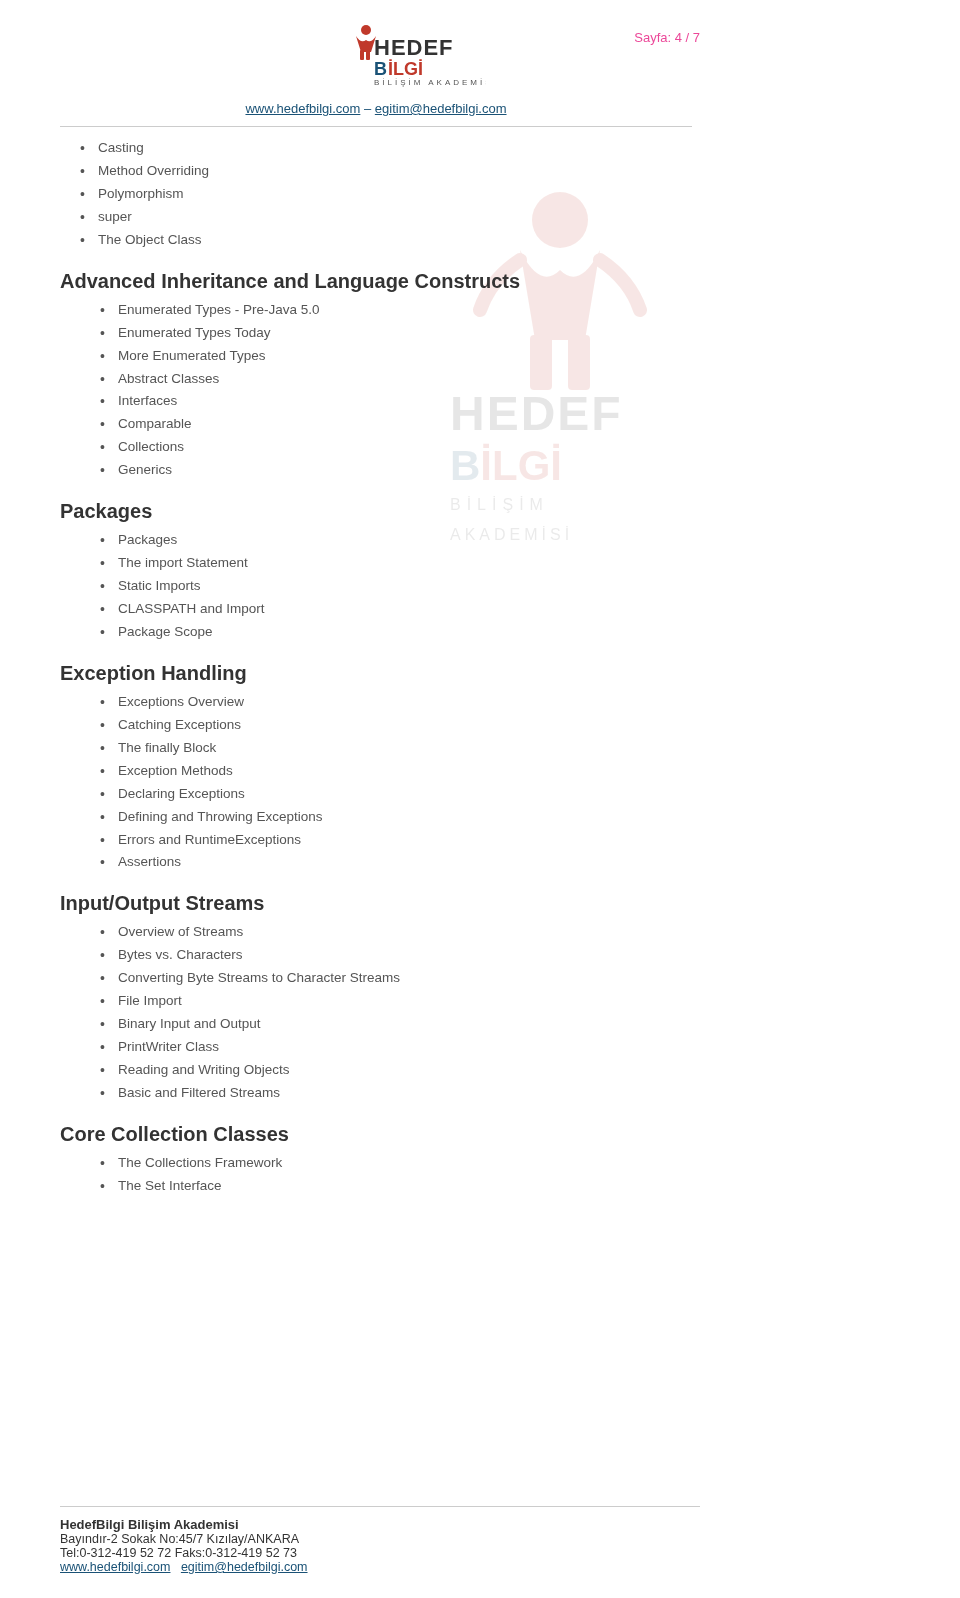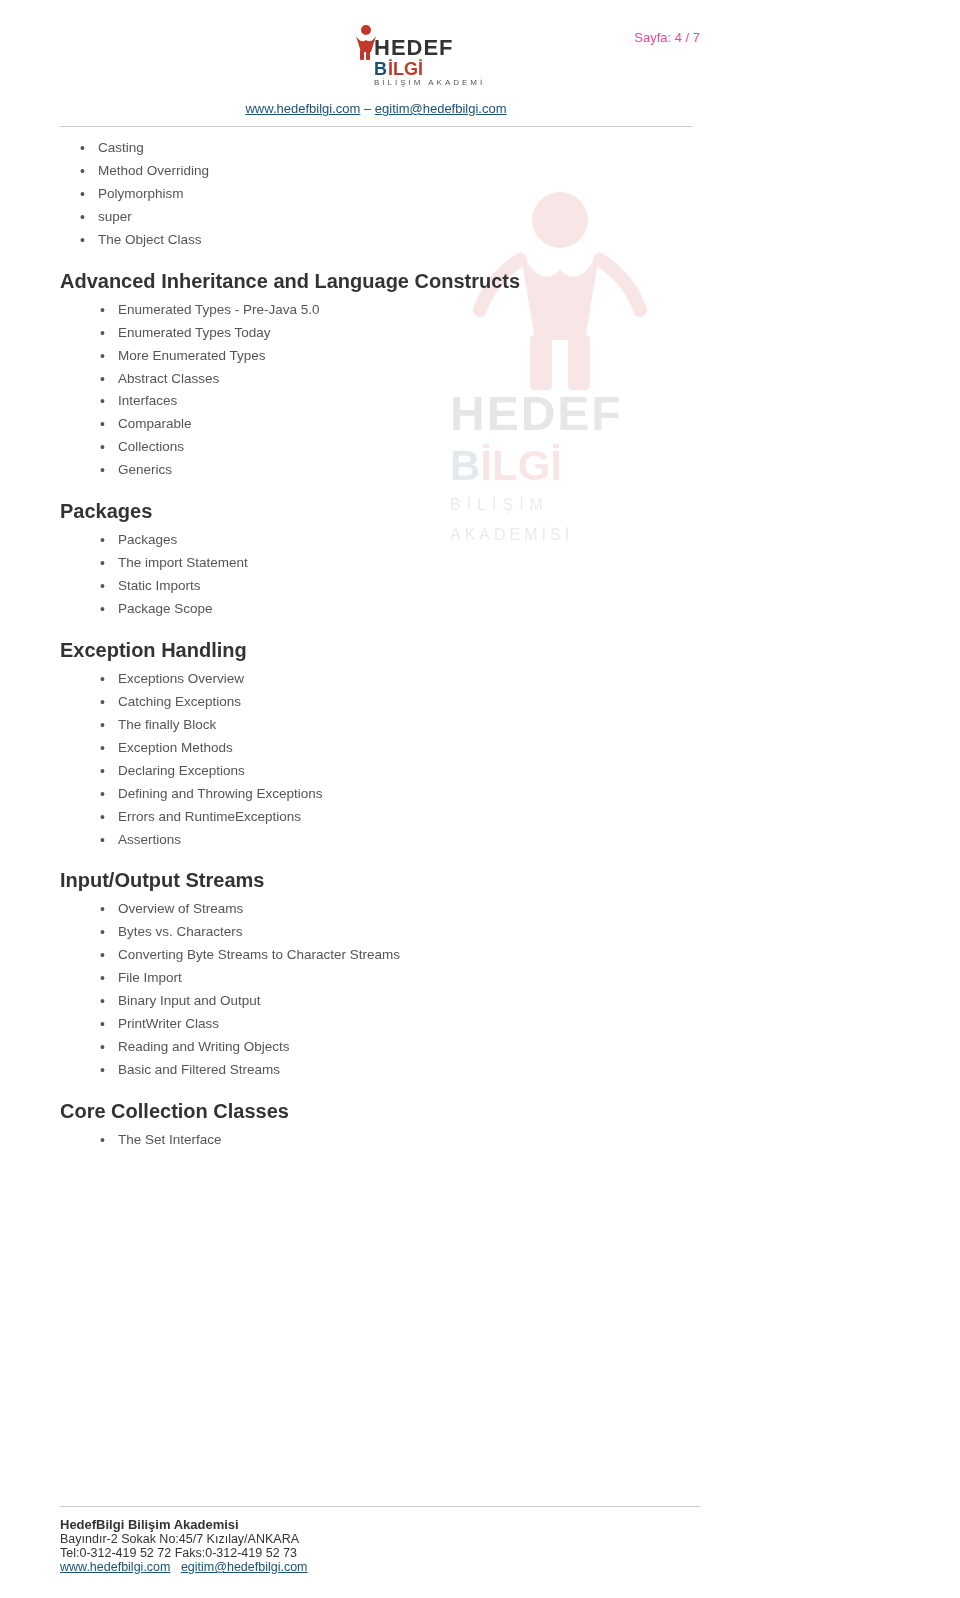--- a/index.html
+++ b/index.html
@@ -186,20 +186,21 @@
       <li>Comparable</li>
       <li>Collections</li>
       <li>Generics</li>
     </ul>
 
     <div class="section-heading">Packages</div>
     <ul class="bullet-list indent-list">
       <li>Packages</li>
       <li>The import Statement</li>
       <li>Static Imports</li>
+      <li>CLASSPATH and Import</li>
       <li>Package Scope</li>
     </ul>
 
     <div class="section-heading">Exception Handling</div>
     <ul class="bullet-list indent-list">
       <li>Exceptions Overview</li>
       <li>Catching Exceptions</li>
       <li>The finally Block</li>
       <li>Exception Methods</li>
       <li>Declaring Exceptions</li>
@@ -215,20 +216,21 @@
       <li>Converting Byte Streams to Character Streams</li>
       <li>File Import</li>
       <li>Binary Input and Output</li>
       <li>PrintWriter Class</li>
       <li>Reading and Writing Objects</li>
       <li>Basic and Filtered Streams</li>
     </ul>
 
     <div class="section-heading">Core Collection Classes</div>
     <ul class="bullet-list indent-list">
+      <li>The Collections Framework</li>
       <li>The Set Interface</li>
     </ul>
 
   </div>
 
   <div class="footer">
     <div class="footer-company">HedefBilgi Bilişim Akademisi</div>
     <div>Bayındır-2 Sokak No:45/7 Kızılay/ANKARA</div>
     <div>Tel:0-312-419 52 72 Faks:0-312-419 52 73</div>
     <div>

